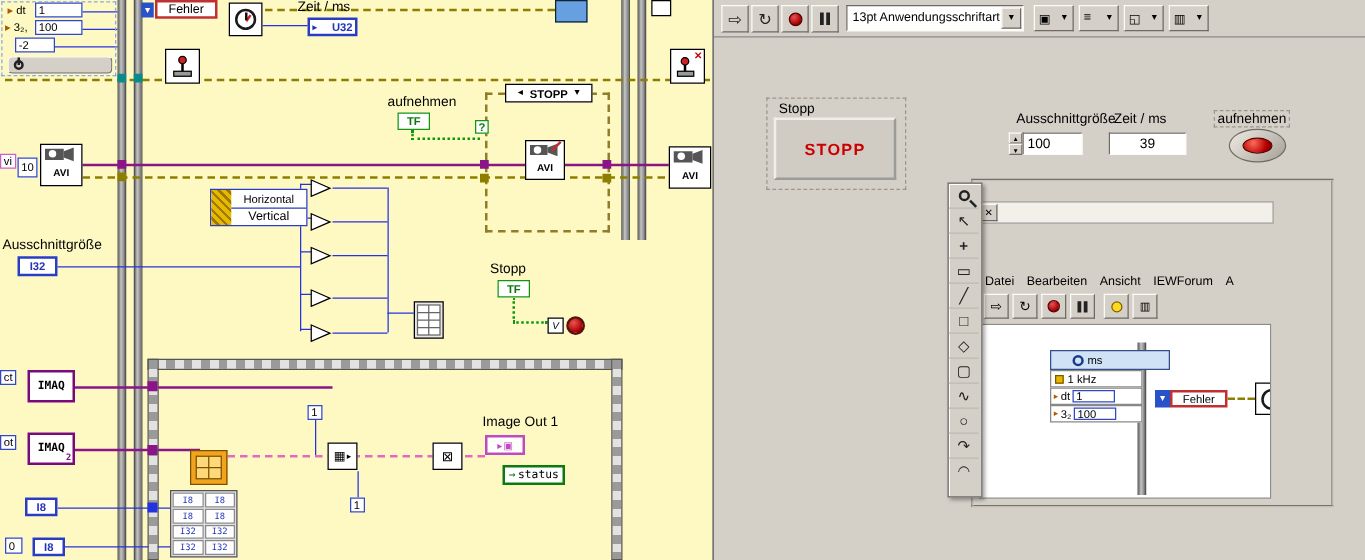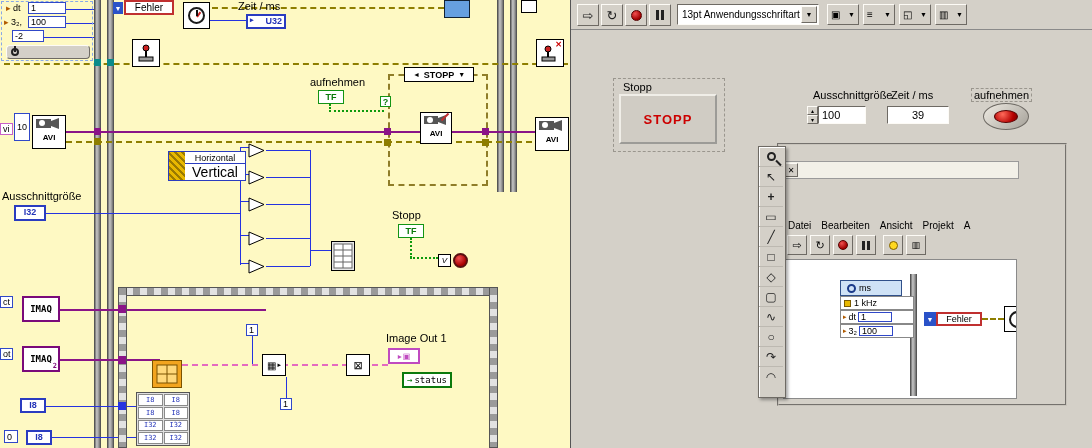--- a/index.html
+++ b/index.html
@@ -6,21 +6,21 @@
   body{font-family:"Liberation Sans",sans-serif;background:#888}
   .scene{position:relative;width:1092px;height:448px;overflow:hidden;background:#fff;font-size:11px;color:#000}
   .a{position:absolute}
   .lbl{font-size:11px;white-space:nowrap;color:#000}
   .s9{font-size:9px}.s10{font-size:10px}
   .ctr{display:flex;align-items:center;justify-content:center}
   
   .rail{background:linear-gradient(90deg,#6e6e6e,#c6c6c6 35%,#909090 80%,#6a6a6a);border-left:1px solid #555;border-right:1px solid #555}
   .node{background:#fff;border:1px solid #000}
   .numc{background:#fff;border:1px solid #3048c8;color:#000;font-size:9px;display:flex;align-items:center;padding-left:2px}
-  .term{background:#fff;border:2px solid #2a3cc0;color:#2333b8;font-weight:bold;font-size:9px;display:flex;justify-content:center;gap:12px}
+  .term{background:#fff;border:2px solid #2a3cc0;color:#2333b8;font-weight:bold;font-size:9px;display:flex;align-items:center;justify-content:center;gap:12px}
   .tf{background:#fff;border:1px solid #149414;color:#0b7a0b;font-weight:bold;font-size:9px;display:flex;align-items:center;justify-content:center}
   .wb{background:#2433e0}
   .wp{background:#8a1488}
   .dashO{border-top:2px dashed #8e7e00;height:0}
   .dashP{border-top:2px dashed #e46ac0;height:0}
   .dotG{border-top:2px dotted #0c9a0c;height:0}
   .dotGv{border-left:2px dotted #0c9a0c;width:0}
   .loopb{background:repeating-linear-gradient(90deg,#9a9a9a 0 7px,#e2e2e2 7px 14px);border:1px solid #555}
   .loopbv{background:repeating-linear-gradient(180deg,#9a9a9a 0 7px,#e2e2e2 7px 14px);border:1px solid #555}
   .caseb{border:2px dashed #8f7d28;background:transparent}
@@ -140,21 +140,21 @@
           <path d="M8 14 L8 7" stroke="#000" stroke-width="2"></path>
           <circle cx="8" cy="6" r="3" fill="#c22" stroke="#000"></circle>
           <rect x="2" y="14" width="13" height="4" fill="#999" stroke="#000"></rect>
         </svg>
       <span class="a" style="right:1px;top:0;color:#c00;font-size:8px;font-weight:bold">✕</span>
     </div>
 
     <div class="a numc" style="left:0;top:123px;width:13px;height:12px;border-color:#c862c8">
         <span>vi</span>
       </div>
-    <div class="a numc" style="left:14px;top:113px;width:16px;height:28px">
+    <div class="a numc" style="left:14px;top:126px;width:16px;height:16px">
         <span>10</span>
       </div>
     <div class="a node" style="left:32px;top:115px;width:34px;height:34px;text-align:center">
       <svg width="28" height="15">
           <rect x="1" y="3" width="15" height="9" fill="#555"></rect>
           <circle cx="7" cy="7" r="3" fill="#fff"></circle>
           <polygon points="16,5 24,2 24,13 16,10" fill="#555"></polygon>
         </svg>
       <div class="avitxt">AVI</div>
     </div>
@@ -195,21 +195,21 @@
     <div class="a tf" style="left:318px;top:90px;width:26px;height:14px">
         <span>TF</span>
       </div>
 
     <div class="a" style="left:168px;top:151px;width:78px;height:30px;border:1px solid #2a3cc0;background:#fff;display:flex">
       <div style="width:16px;background:repeating-linear-gradient(45deg,#e8b800 0 3px,#9a7a00 3px 5px)"></div>
       <div style="flex:1;display:flex;flex-direction:column">
         <div class="ctr" style="flex:1;font-size:9px;border-bottom:1px solid #2a3cc0">
             <span>Horizontal</span>
           </div>
-        <div class="ctr" style="flex:1;font-size:14px">
+        <div class="ctr" style="flex:1;font-size:10px">
             <span>Vertical</span>
           </div>
       </div>
     </div>
 
     <svg class="a" style="left:248px;top:143px" width="18" height="15">
         <polygon points="1,1 16,7.5 1,14" fill="#fff" stroke="#000"></polygon>
       </svg>
     <svg class="a" style="left:248px;top:170px" width="18" height="15">
         <polygon points="1,1 16,7.5 1,14" fill="#fff" stroke="#000"></polygon>
@@ -391,21 +391,21 @@
 
       <div class="a" style="left:4px;top:16px;width:236px;height:18px;background:#f2f0e8;border:1px solid #9a9a9a;display:flex;align-items:center">
         <span class="b3 ctr" style="width:14px;height:14px;font-size:8px;margin-right:1px">✕</span>
       </div>
 
 
       <div class="a" style="left:4px;top:72px;width:236px;height:16px;display:flex;gap:10px;align-items:center;padding-left:5px;background:#d4d0c8">
         <span class="s10">Datei</span>
         <span class="s10">Bearbeiten</span>
         <span class="s10">Ansicht</span>
-        <span class="s10">Projekt</span>
+        <span class="s10">IEWForum</span>
         <span class="s10">A</span>
       </div>
 
       <div class="a" style="left:4px;top:88px;width:236px;height:26px;background:#d4d0c8">
         <div class="a b3 ctr" style="left:4px;top:2px;width:20px;height:20px;font-size:11px">
             <span>⇨</span>
           </div>
         <div class="a b3 ctr" style="left:27px;top:2px;width:20px;height:20px;font-size:11px">
             <span>↻</span>
           </div>
@@ -419,21 +419,21 @@
         <div class="a b3 ctr" style="left:100px;top:2px;width:20px;height:20px">
             <span style="width:9px;height:9px;border-radius:50%;background:#ffd820;border:1px solid #806000"></span>
           </div>
         <div class="a b3 ctr" style="left:123px;top:2px;width:20px;height:20px;font-size:9px">
             <span>▥</span>
           </div>
       </div>
 
       <div class="a" style="left:4px;top:114px;width:234px;height:140px;background:#fff;border:1px solid #8a8a8a;overflow:hidden">
         <div class="a rail" style="left:126px;top:14px;width:7px;height:122px"></div>
-        <div class="a" style="left:56px;top:20px;width:62px;height:16px;background:#cfe2f6;border:1px solid #30508a;display:flex;align-items:center;gap:3px;padding-left:6px">
+        <div class="a" style="left:56px;top:20px;width:96px;height:16px;background:#cfe2f6;border:1px solid #30508a;display:flex;align-items:center;gap:3px;padding-left:17px">
           <span style="width:9px;height:9px;border:2px solid #1a3a8a;border-radius:50%;display:inline-block"></span>
           <span class="minilbl">ms</span>
         </div>
         <div class="a" style="left:56px;top:36px;width:74px;height:14px;background:#fff;border:1px solid #888;display:flex;align-items:center;gap:3px;padding-left:3px">
           <span style="width:7px;height:7px;background:#e8b800;border:1px solid #7a5a00;display:inline-block"></span>
           <span class="minilbl">1 kHz</span>
         </div>
         <div class="a" style="left:56px;top:50px;width:74px;height:14px;background:#fff;border:1px solid #888;display:flex;align-items:center;gap:2px;padding-left:2px">
           <span style="font-size:7px;color:#b05a00">▸</span>
           <span class="minilbl">dt</span>

